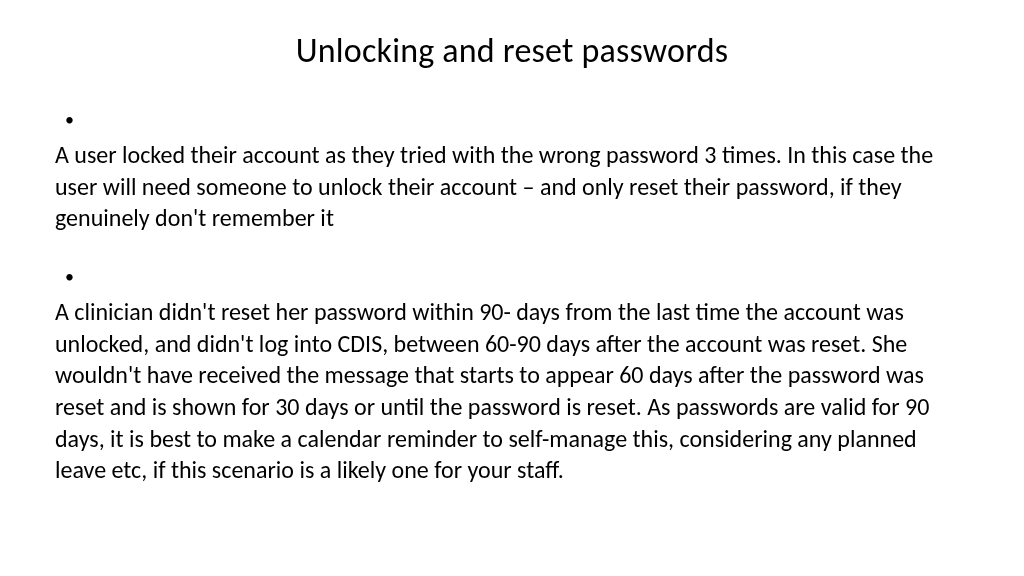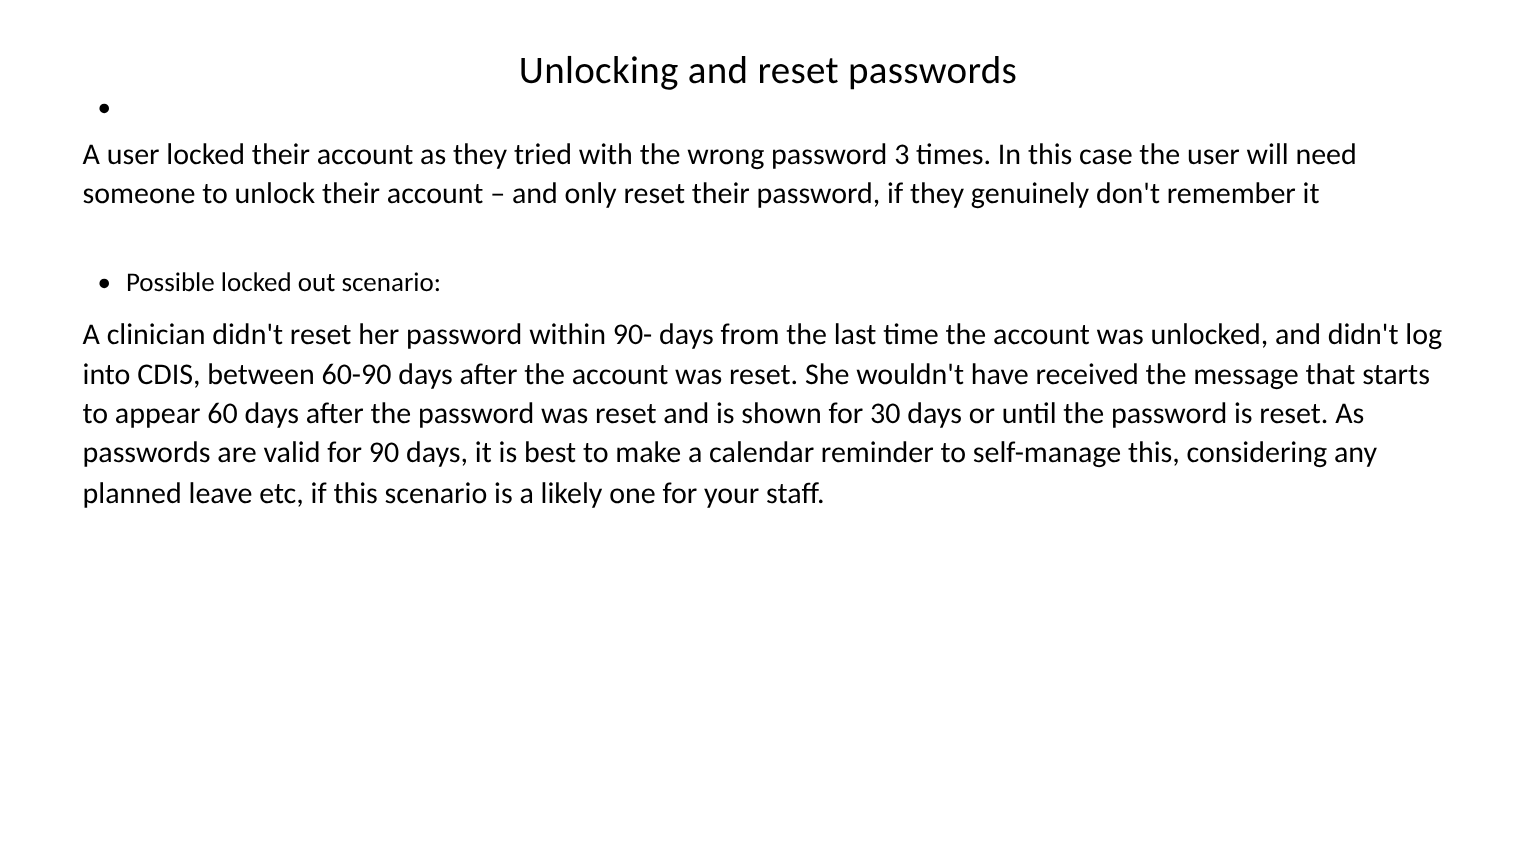--- a/index.html
+++ b/index.html
@@ -10,58 +10,58 @@
     body {
       width: 1024px;
       height: 576px;
       background: #ffffff;
       font-family: Calibri, 'Segoe UI', Arial, sans-serif;
       color: #000000;
       padding: 30px 55px;
       overflow: hidden;
     }
     .title {
-      font-size: 26px;
+      font-size: 34px;
       font-weight: 400;
       text-align: center;
+      margin-bottom: 40px;
       letter-spacing: 0.2px;
     }
     .bullet-line {
       display: flex;
       align-items: baseline;
       font-size: 18px;
       margin-bottom: 10px;
       padding-left: 10px;
     }
     .bullet-dot {
       margin-right: 10px;
       font-size: 18px;
       line-height: 1;
     }
     .bullet-text {
       line-height: 1.3;
     }
     .paragraph {
-      font-size: 20px;
+      font-size: 24px;
       line-height: 1.32;
       margin-bottom: 32px;
     }
     .section-gap {
       margin-top: 34px;
     }
   </style>
 </head>
 <body>
 
 <h1 class="title">Unlocking and reset passwords</h1>
 
 <div class="bullet-line">
   <span class="bullet-dot">•</span>
 </div>
 
 <p class="paragraph">A user locked their account as they tried with the wrong password 3 times. In this case the user will need someone to unlock their account – and only reset their password, if they genuinely don't remember it</p>
 
 <div class="bullet-line section-gap">
   <span class="bullet-dot">•</span>
-  <span class="bullet-text">Possible locked out scenario:</span>
 </div>
 
 <p class="paragraph">A clinician didn't reset her password within 90- days from the last time the account was unlocked, and didn't log into CDIS, between 60-90 days after the account was reset. She wouldn't have received the message that starts to appear 60 days after the password was reset and is shown for 30 days or until the password is reset. As passwords are valid for 90 days, it is best to make a calendar reminder to self-manage this, considering any planned leave etc, if this scenario is a likely one for your staff.</p>
 
 </body></html>

